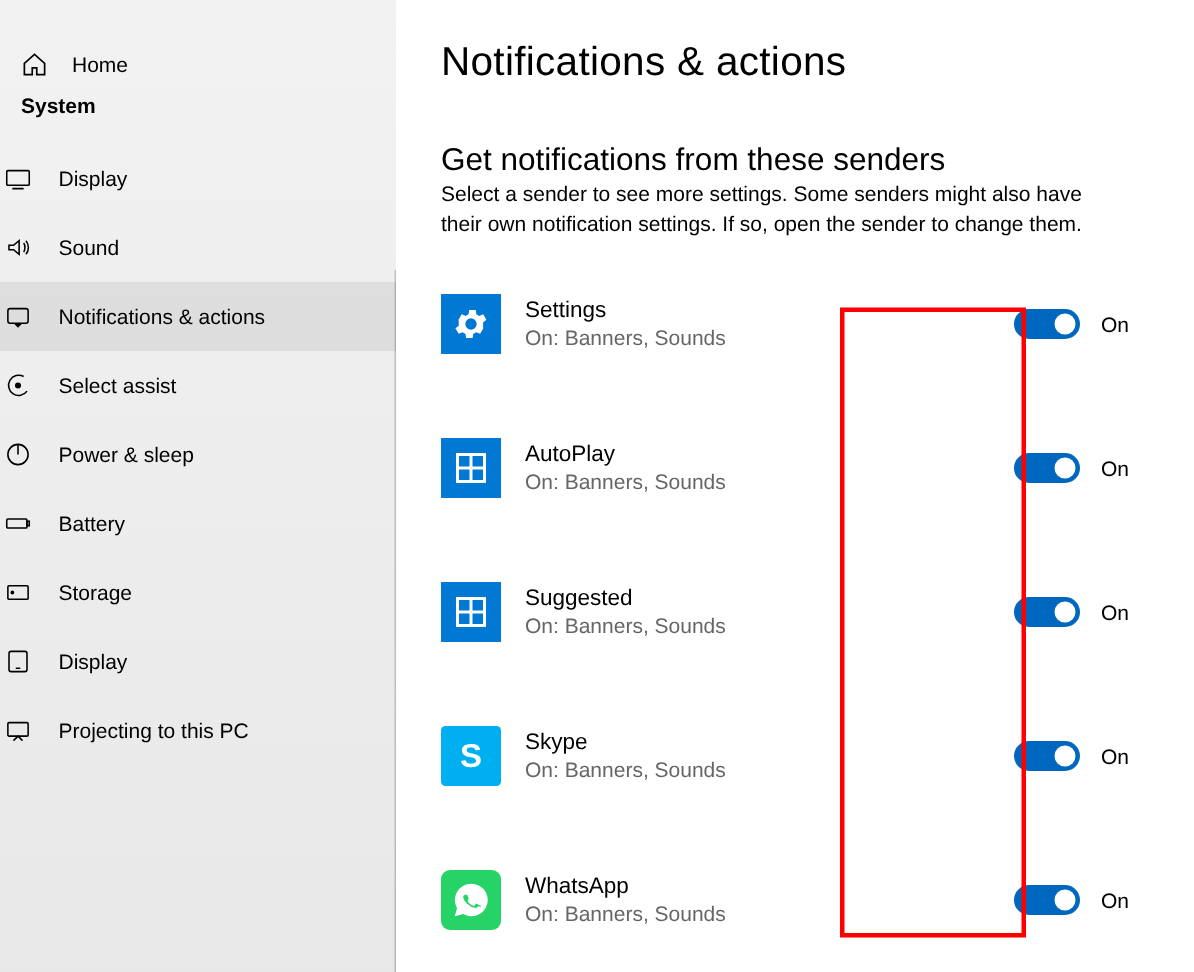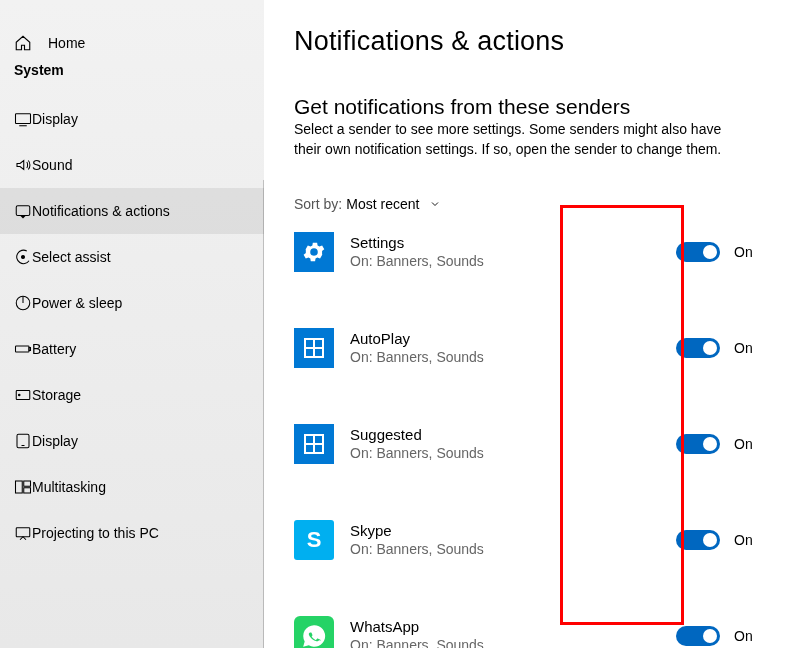--- a/index.html
+++ b/index.html
@@ -63,22 +63,22 @@
   .search input::placeholder { font-style: italic; color:#555; }
   .search .mag { color:#333; }
   .section-label {
     padding: 0 14px 18px 14px;
     font-weight: 600;
   }
   .nav-list { display:flex; flex-direction:column; }
   .nav-item {
     display:flex;
     align-items:center;
-    gap: 0;
-    padding: 14px 14px;
+    gap: 18px;
+    padding: 14px 3px;
     cursor:pointer;
     color:#000;
   }
   .nav-item .icon-slot { width:18px; display:flex; justify-content:center; }
   .nav-item.selected { background: rgba(0,0,0,0.07); }
   .main {
     flex:1;
     padding: 26px 24px 0 30px;
     overflow:auto;
     position: relative;
@@ -231,54 +231,35 @@
           <svg width="18" height="18" viewBox="0 0 24 24" fill="none" stroke="#000" stroke-width="1.4">
             <rect x="4" y="3" width="16" height="18" rx="2"></rect>
             <line x1="10" y1="18" x2="14" y2="18"></line>
           </svg>
         </span>
         <span>Display</span>
       </div>
       <div class="nav-item">
         <span class="icon-slot">
           <svg width="18" height="18" viewBox="0 0 24 24" fill="none" stroke="#000" stroke-width="1.4">
-            <rect x="2" y="4" width="9" height="16"></rect>
-            <rect x="13" y="4" width="9" height="7"></rect>
-            <rect x="13" y="13" width="9" height="7"></rect>
-          </svg>
-        </span>
-        <span>Multitasking</span>
-      </div>
-      <div class="nav-item">
-        <span class="icon-slot">
-          <svg width="18" height="18" viewBox="0 0 24 24" fill="none" stroke="#000" stroke-width="1.4">
             <rect x="3" y="5" width="18" height="12" rx="1"></rect>
             <polyline points="8 21 12 17 16 21"></polyline>
           </svg>
         </span>
         <span>Projecting to this PC</span>
       </div>
     </div>
   <div class="sidebar-divider"></div>
 </div>
 
 <div class="main" style="position: relative;">
   <h1 class="page-title">Notifications &amp; actions</h1>
   <h2 class="section-title">Get notifications from these senders</h2>
   <p class="section-desc">Select a sender to see more settings. Some senders might also have their own notification settings. If so, open the sender to change them.</p>
 
-  <div class="sort-row">
-    <span>Sort by:</span>
-    <span class="val">Most recent</span>
-    <span class="chev">
-      <svg width="12" height="12" viewBox="0 0 24 24" fill="none" stroke="#000" stroke-width="1.8">
-          <polyline points="6 9 12 15 18 9"></polyline>
-        </svg>
-    </span>
-  </div>
 
   <div class="sender-list" id="sender-list">
       <div class="sender">
         <div class="app-icon blue">
       <svg width="26" height="26" viewBox="0 0 24 24" fill="#fff">
             <path d="M19.4 13a7.8 7.8 0 0 0 .1-1 7.8 7.8 0 0 0-.1-1l2.1-1.6-2-3.4-2.5 1a7.7 7.7 0 0 0-1.7-1l-.4-2.6h-4l-.4 2.6a7.7 7.7 0 0 0-1.7 1l-2.5-1-2 3.4L4.5 11a7.8 7.8 0 0 0-.1 1 7.8 7.8 0 0 0 .1 1l-2.1 1.6 2 3.4 2.5-1a7.7 7.7 0 0 0 1.7 1l.4 2.6h4l.4-2.6a7.7 7.7 0 0 0 1.7-1l2.5 1 2-3.4Zm-7.4 2.5A3.5 3.5 0 1 1 15.5 12 3.5 3.5 0 0 1 12 15.5Z"></path>
           </svg>
     </div>
         <div class="sender-text">
        <div class="sender-name">Settings</div>

